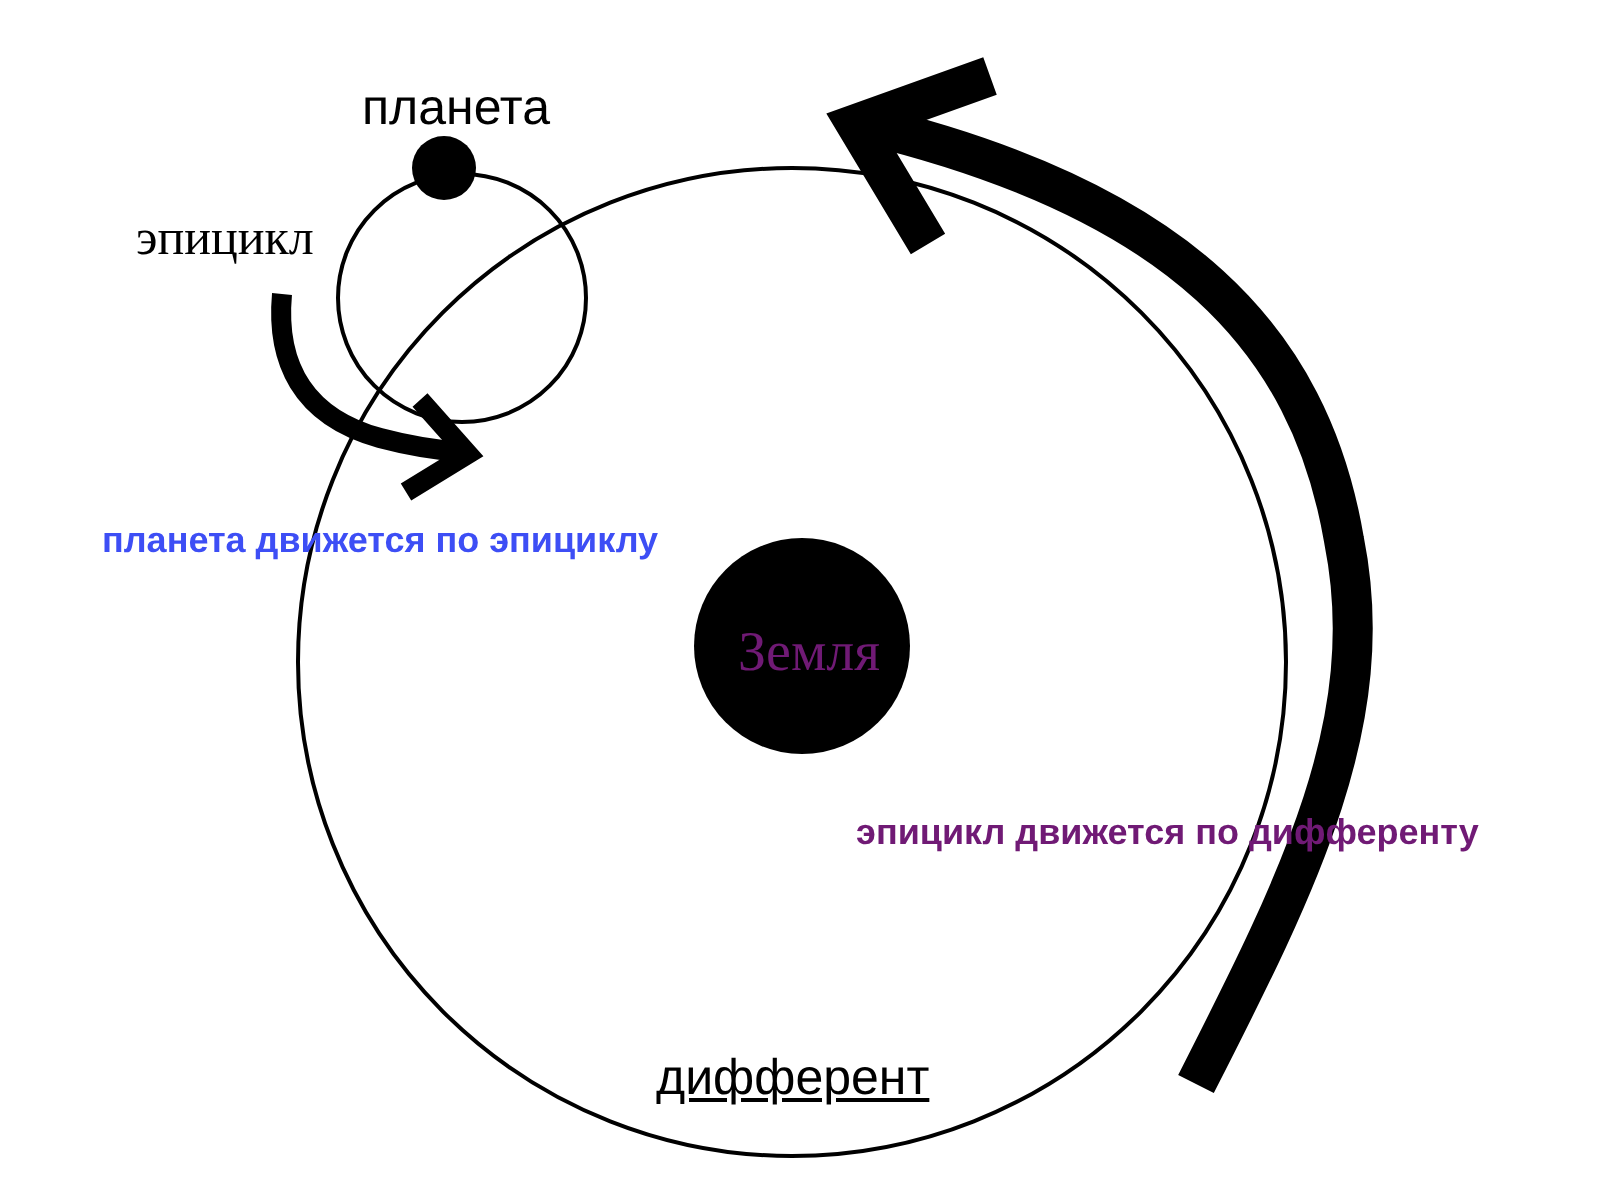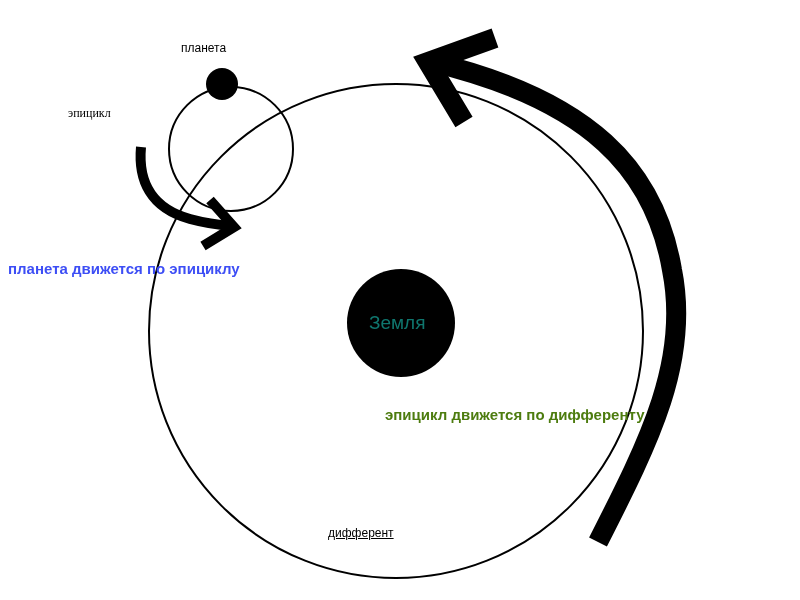--- a/index.html
+++ b/index.html
@@ -1,21 +1,21 @@
 <!DOCTYPE html>
 <html><head>
   <meta charset="utf-8">
   <style>
     html, body { margin: 0; padding: 0; background: #ffffff; }
     body { width: 800px; height: 600px; position: relative; overflow: hidden; }
     #diagram { position: absolute; left: 0; top: 0; width: 800px; height: 600px; }
     .lbl { position: absolute; white-space: nowrap; font-family: "Liberation Sans", "DejaVu Sans", sans-serif; line-height: 1; }
-    .black { color: #000000; font-size: 12px; }
-    .blue { font-weight: bold; font-size: 15px; }
-    .white { color: #0f766e; font-size: 19px; }
+    .black { color: #000000; font-size: 25px; }
+    .blue { font-weight: bold; font-size: 18px; margin-left: 43px; }
+    .white { color: #701a75; font-size: 28px; font-family: Liberation Serif, serif; }
   </style>
 </head>
 <body>
 
 <svg id="diagram" viewBox="0 0 800 600" xmlns="http://www.w3.org/2000/svg">
 
   <circle cx="396" cy="331" r="247" fill="none" stroke="#000" stroke-width="2"></circle>
 
   <circle cx="231" cy="149" r="62" fill="none" stroke="#000" stroke-width="2"></circle>
 
@@ -31,14 +31,14 @@
   <g>
     <path d="M 598 542 C 650 440, 690 360, 672 270 C 655 170, 590 100, 432 62" fill="none" stroke="#000" stroke-width="20"></path>
     <path d="M 495 38 L 428 62 L 464 122" fill="none" stroke="#000" stroke-width="20" stroke-linejoin="miter"></path>
   </g>
 </svg>
 
 <div class="lbl black" style="left:181px; top:42px;">планета</div>
 <div class="lbl black" style="left:68px; top:107px;font-family:Liberation Serif, serif;">эпицикл</div>
 <div class="lbl blue" style="left:8px; top:261px; color:#3d4ef5;">планета движется по эпициклу</div>
 <div class="lbl white" style="left:369px; top:313px;">Земля</div>
-<div class="lbl blue" style="left:385px; top:407px; color:#4d7c0f;">эпицикл движется по дифференту</div>
+<div class="lbl blue" style="left:385px; top:407px; color:#701a75;">эпицикл движется по дифференту</div>
 <div class="lbl black" style="left:328px; top:527px;text-decoration:underline;">дифферент</div>
 
 </body></html>

